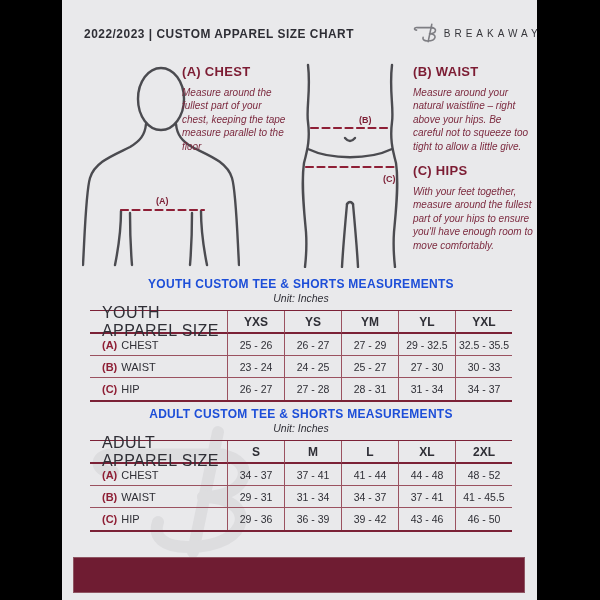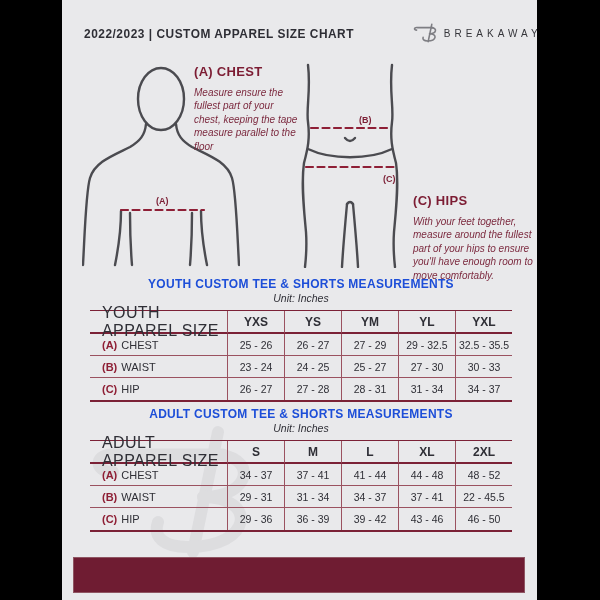--- a/index.html
+++ b/index.html
@@ -22,23 +22,23 @@
   .brand-text{font-weight:normal;font-size:10px;letter-spacing:4px;color:#35353a;}
   
   .fig{position:absolute;}
   .fig-torso{left:20px;top:58px;}
   .fig-lower{left:229px;top:60px;}
   .fig path, .fig ellipse{fill:none;stroke:#4b4b50;stroke-width:2.4;stroke-linecap:round;}
   .fig .dash{stroke:#8e1f36;stroke-width:2.2;stroke-dasharray:7 4.5;}
   .fig .lbl{fill:#7c1f35;font-weight:bold;font-size:9px;font-family:"Liberation Sans",sans-serif;}
   
   .guide{position:absolute;z-index:2;}
-  .guide-a{left:132px;top:64px;width:106px;}
+  .guide-a{left:120px;top:64px;width:106px;}
   .guide-b{left:351px;top:64px;width:120px;}
-  .guide-c{left:351px;top:163px;width:120px;margin-top:30px;}
+  .guide-c{left:351px;top:163px;width:120px;}
   .guide h3{margin:0 0 7px 0;font-size:13px;color:#7c1c33;letter-spacing:.3px;}
   .guide p{margin:0;font-size:10px;font-style:italic;color:#7c2a3f;line-height:1.34;}
   
   .tbl-title{position:absolute;left:28px;width:422px;text-align:center;
     font-weight:bold;font-size:12px;color:#1d4ed8;letter-spacing:.3px;z-index:2;}
   .tbl-unit{position:absolute;left:28px;width:422px;text-align:center;
     font-style:italic;font-size:10.5px;color:#2f2f36;z-index:2;}
   .t1-title{top:277px}.t1-unit{top:292px}
   .t2-title{top:407px}.t2-unit{top:422px}
   
@@ -106,21 +106,25 @@
     <path d="M 56 144 C 54 166 52 188 51 207"></path>
     <path d="M 62 144 C 64 166 66 188 67 207"></path>
     <path class="dash" d="M 20 68 L 100 68"></path>
     <text class="lbl" x="68" y="63">(B)</text>
     <path class="dash" d="M 15 107 L 105 107"></path>
     <text class="lbl" x="92" y="122">(C)</text>
   </svg>
 
   <div class="guide guide-a">
     <h3>(A) CHEST</h3>
-    <p>Measure ensure the fullest part of your chest, keeping the tape measure parallel to the floor</p>
+    <p>Measure around the fullest part of your chest, keeping the tape measure parallel to the floor</p>
+  </div>
+  <div class="guide guide-b">
+    <h3>(B) WAIST</h3>
+    <p>Measure around your natural waistline – right above your hips. Be careful not to squeeze too tight to allow a little give.</p>
   </div>
   <div class="guide guide-c">
     <h3>(C) HIPS</h3>
     <p>With your feet together, measure around the fullest part of your hips to ensure you'll have enough room to move comfortably.</p>
   </div>
 
   <svg class="watermark" width="180" height="160" viewBox="0 0 36 30">
     <g fill="none" stroke="#d2d2d5" stroke-width="2.4" stroke-linecap="round">
       <path d="M 5 11 C 1 11 1 7 6 7.5 L 27 7.5"></path>
       <path d="M 26 3 L 21 27"></path>
@@ -186,21 +190,21 @@
       <div class="td size-col">44 - 48</div>
       <div class="td size-col">48 - 52</div>
       <div class="td label-col row-label">
         <span class="prefix">(B)</span>
         <span>WAIST</span>
       </div>
       <div class="td size-col">29 - 31</div>
       <div class="td size-col">31 - 34</div>
       <div class="td size-col">34 - 37</div>
       <div class="td size-col">37 - 41</div>
-      <div class="td size-col">22 - 45.5</div>
+      <div class="td size-col">41 - 45.5</div>
       <div class="td label-col row-label">
         <span class="prefix">(C)</span>
         <span>HIP</span>
       </div>
       <div class="td size-col">29 - 36</div>
       <div class="td size-col">36 - 39</div>
       <div class="td size-col">39 - 42</div>
       <div class="td size-col">43 - 46</div>
       <div class="td size-col">46 - 50</div>
     </div>

